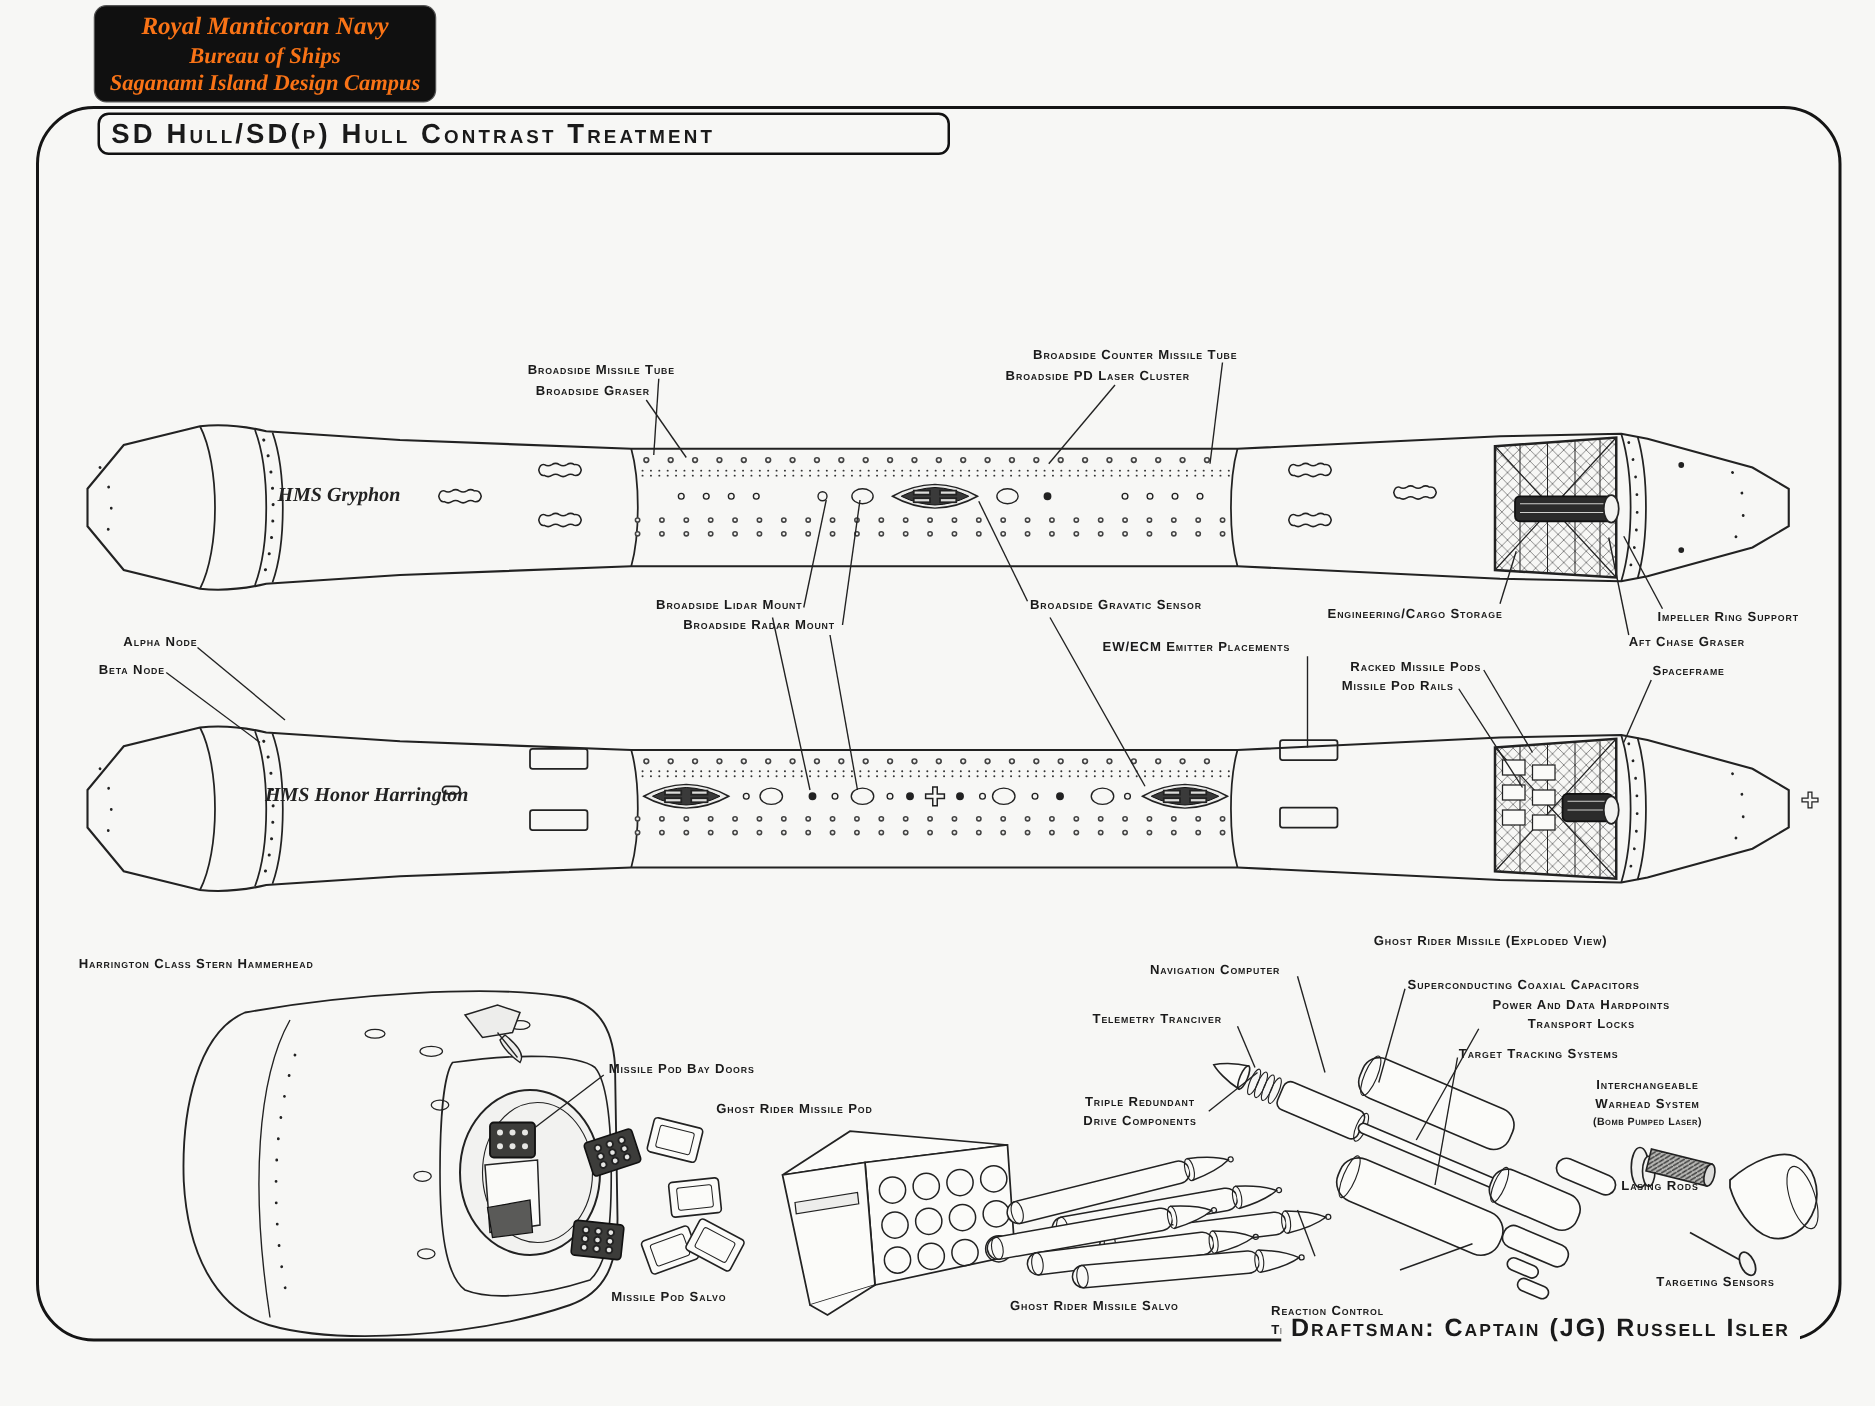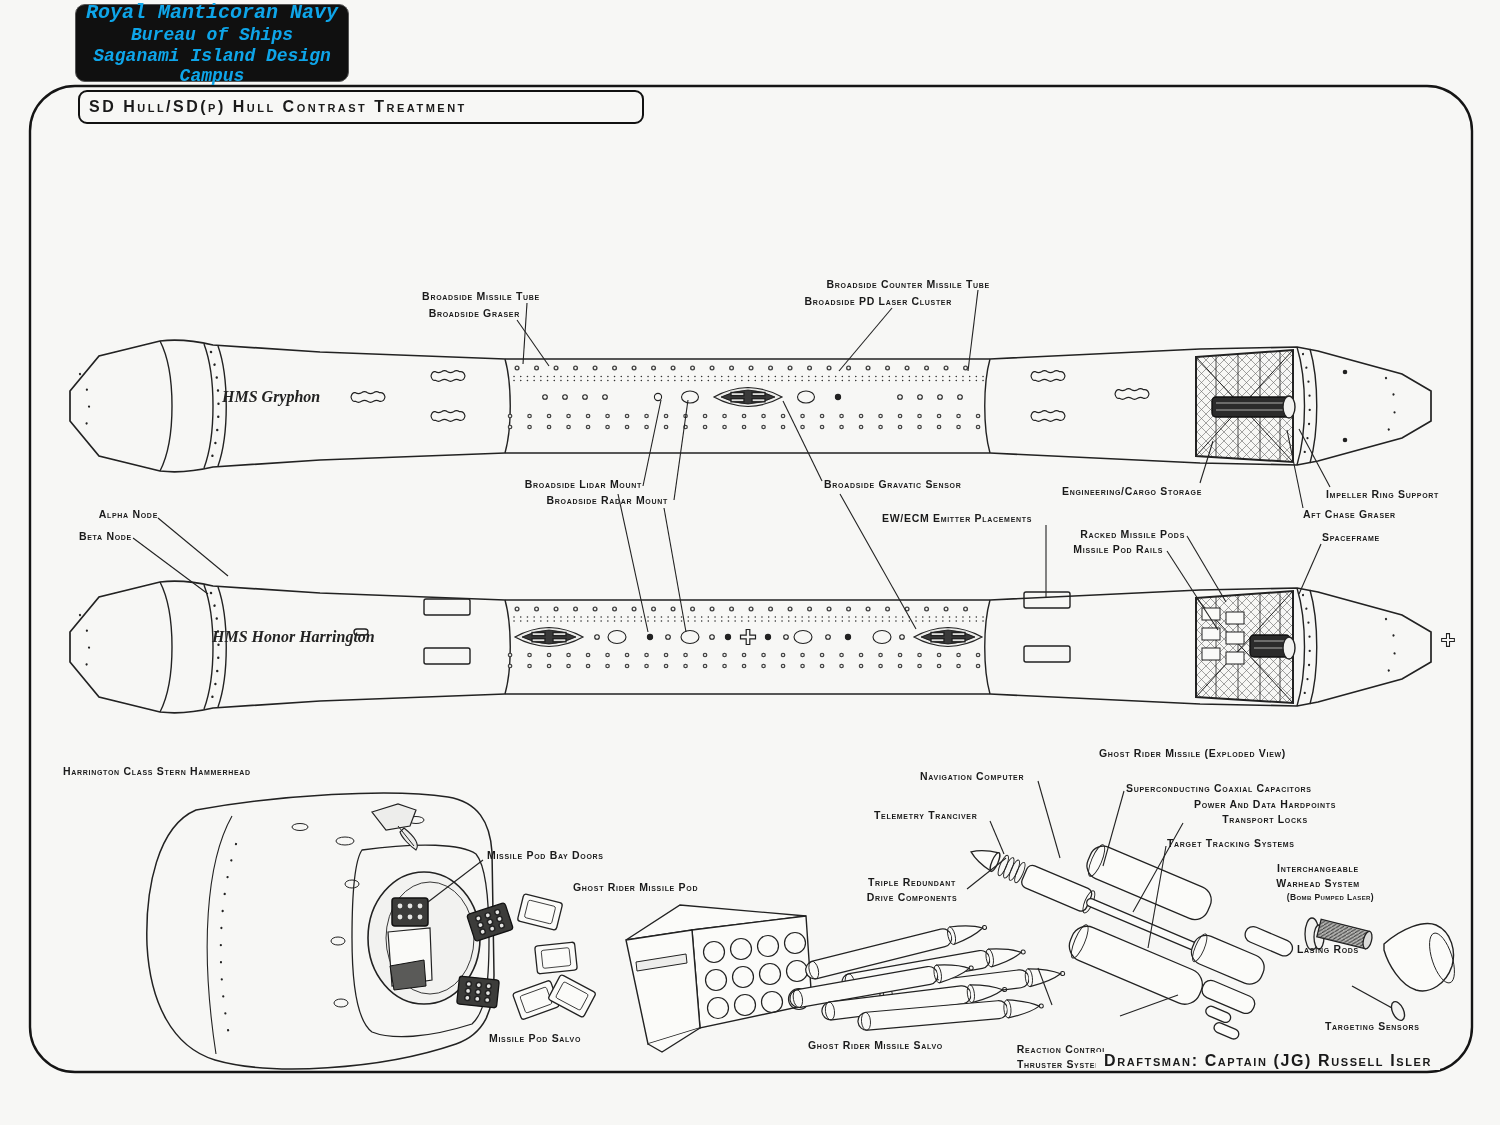--- a/index.html
+++ b/index.html
@@ -3,34 +3,34 @@
 <meta charset="utf-8">
 <style>
   html,body{margin:0;padding:0;background:#e9e9e7;}
   .sheet{position:relative;width:1500px;height:1125px;background:#f7f7f5;overflow:hidden;
          font-family:"Liberation Sans",sans-serif;color:#1a1a1a;}
   svg{position:absolute;left:0;top:0;}
   .lbl{position:absolute;font-size:10.5px;font-weight:600;font-variant:small-caps;
        letter-spacing:.7px;line-height:1.45;white-space:pre-line;color:#1a1a1a;}
   .lbl.r{text-align:right;}
   .lbl.c{text-align:center;}
-  .lbl .sub{display:block;font-size:8.5px;letter-spacing:.4px;text-align:right;}
+  .lbl .sub{display:block;font-size:8.5px;letter-spacing:.4px;}
   .shipname{position:absolute;font-family:"Liberation Serif",serif;font-style:italic;
             font-weight:700;font-size:16px;color:#222;}
   .stamp{position:absolute;left:75px;top:4px;width:272px;height:76px;background:#101010;
-         border:1px solid #555;border-radius:10px;text-align:center;color:#0ea5e9;
-         font-family:Liberation Mono, monospace;font-style:italic;font-weight:700;
+         border:1px solid #555;border-radius:10px;text-align:center;color:#f97316;
+         font-family:Liberation Serif, serif;font-style:italic;font-weight:700;
          display:flex;flex-direction:column;justify-content:center;gap:1px;}
   .stamp .l1{font-size:20px;}
   .stamp .l2{font-size:18px;}
-  .title-box{position:absolute;left:78px;top:90px;width:566px;height:34px;
+  .title-box{position:absolute;left:78px;top:90px;width:682px;height:34px;
              border:2.2px solid #111;border-radius:9px;background:#f7f7f5;
-             font-size:16px;font-weight:700;font-variant:small-caps;letter-spacing:2.5px;
+             font-size:22px;font-weight:700;font-variant:small-caps;letter-spacing:2.5px;
              display:flex;align-items:center;padding-left:9px;box-sizing:border-box;}
-  .draftsman{position:absolute;right:60px;top:1052px;font-size:16px;font-weight:700;
+  .draftsman{position:absolute;right:60px;top:1052px;font-size:20px;font-weight:700;
              font-variant:small-caps;letter-spacing:1.6px;background:#f7f7f5;padding:0 8px;}
 </style>
 </head>
 <body>
 
 <div class="sheet">
 
 <svg width="1500" height="1125" viewBox="0 0 1500 1125">
 <defs>
   <pattern id="xh" width="9" height="9" patternUnits="userSpaceOnUse">

